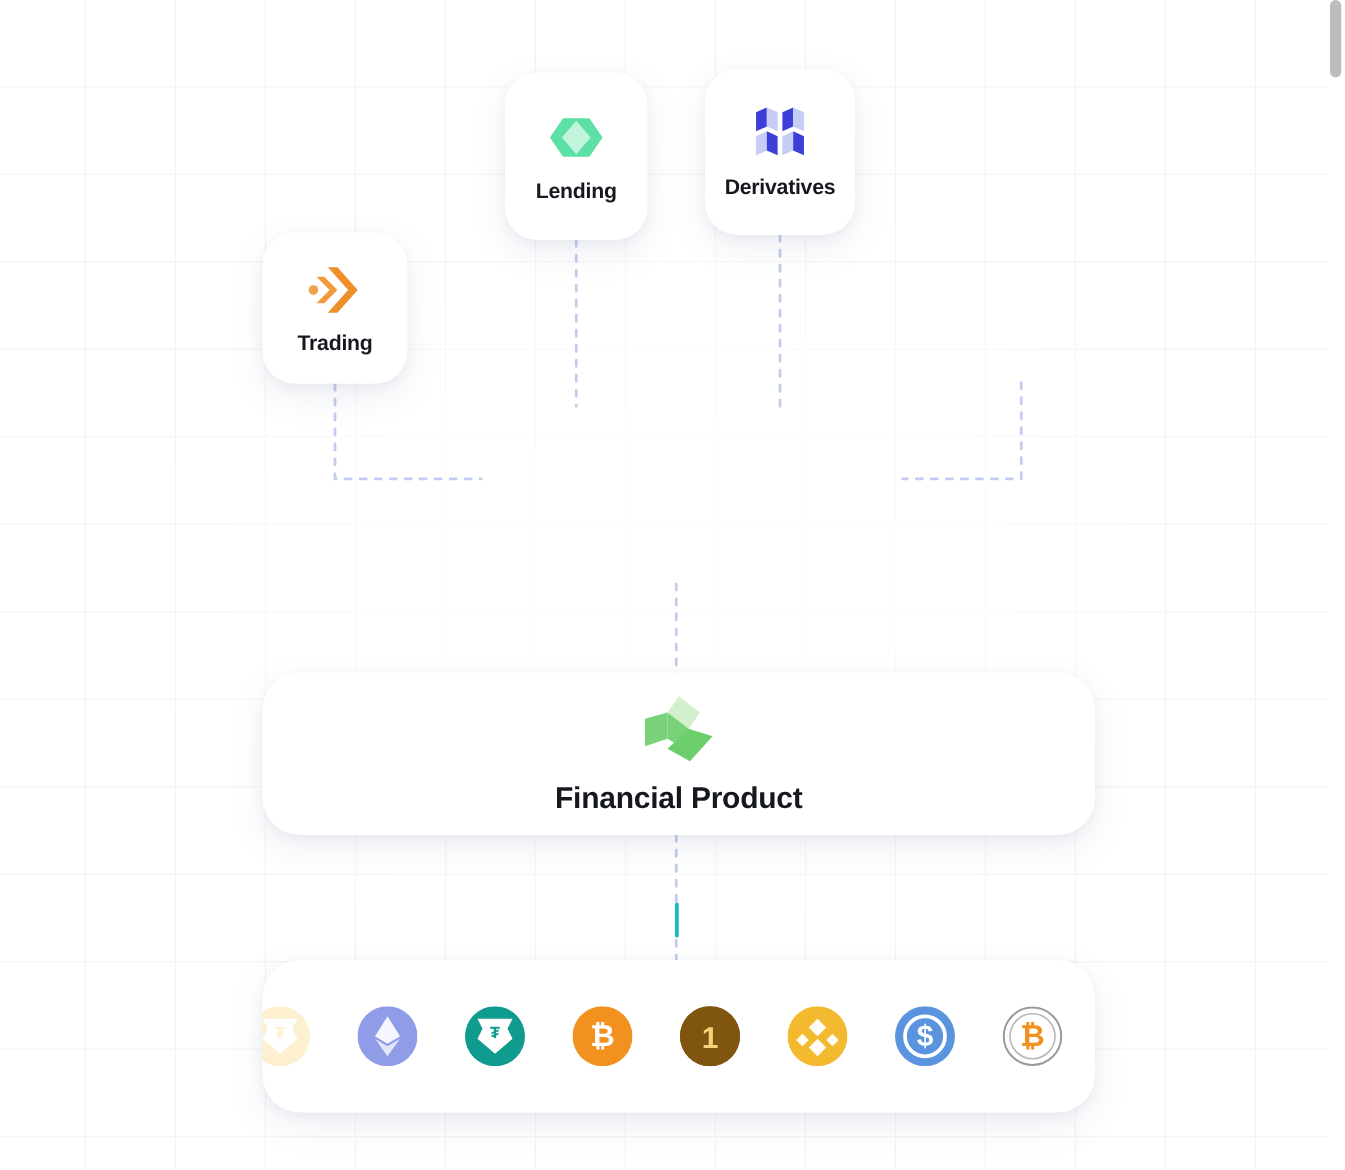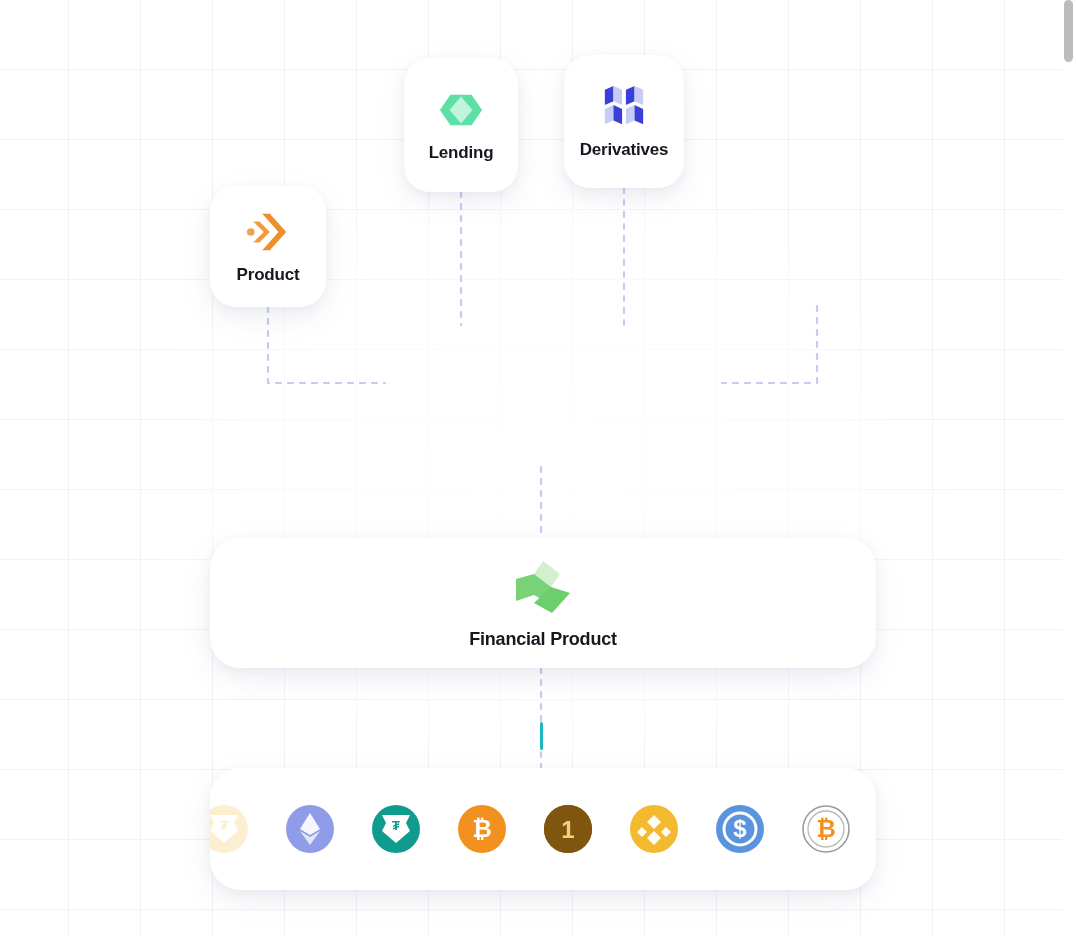--- a/index.html
+++ b/index.html
@@ -69,21 +69,21 @@
   #card-otf {
     left: 380px; top: 322px; width: 344px; height: 145px;
     border-radius: 30px; gap: 14px;
   }
   #card-otf .label { font-size: 22px; }
 
   #card-product {
     left: 210px; top: 538px; width: 666px; height: 130px;
     border-radius: 30px; gap: 10px;
   }
-  #card-product .label { font-size: 18px; }
+  #card-product .label { font-size: 24px; }
 
   #card-coins {
     left: 210px; top: 768px; width: 666px; height: 122px;
     border-radius: 30px;
     flex-direction: row;
     justify-content: flex-start;
     overflow: hidden;
   }
 
   
@@ -149,21 +149,21 @@
   </svg>
 
   <div id="pulse"></div>
 
   <div class="card node-card" id="card-trading">
     <svg class="glyph" viewBox="0 0 48 48" xmlns="http://www.w3.org/2000/svg">
       <path d="M26 5 L43 24 L26 43 L18 43 L35 24 L18 5 Z" fill="#ef8f2a"></path>
       <path d="M15 13 L26 24 L15 35 L8.5 35 L19.5 24 L8.5 13 Z" fill="#f29a3c"></path>
       <circle cx="6" cy="24" r="4" fill="#eea24f"></circle>
     </svg>
-    <div class="label">Product</div>
+    <div class="label">Trading</div>
   </div>
 
   <div class="card node-card" id="card-lending">
     <svg class="glyph" viewBox="0 0 48 48" xmlns="http://www.w3.org/2000/svg">
       <path d="M13 8 L35 8 L46 24 L35 40 L13 40 L2 24 Z" fill="#5ce0a5"></path>
       <path d="M24 10 L36 24 L24 38 L12 24 Z" fill="#ffffff" opacity="0.62"></path>
     </svg>
     <div class="label">Lending</div>
   </div>
 

